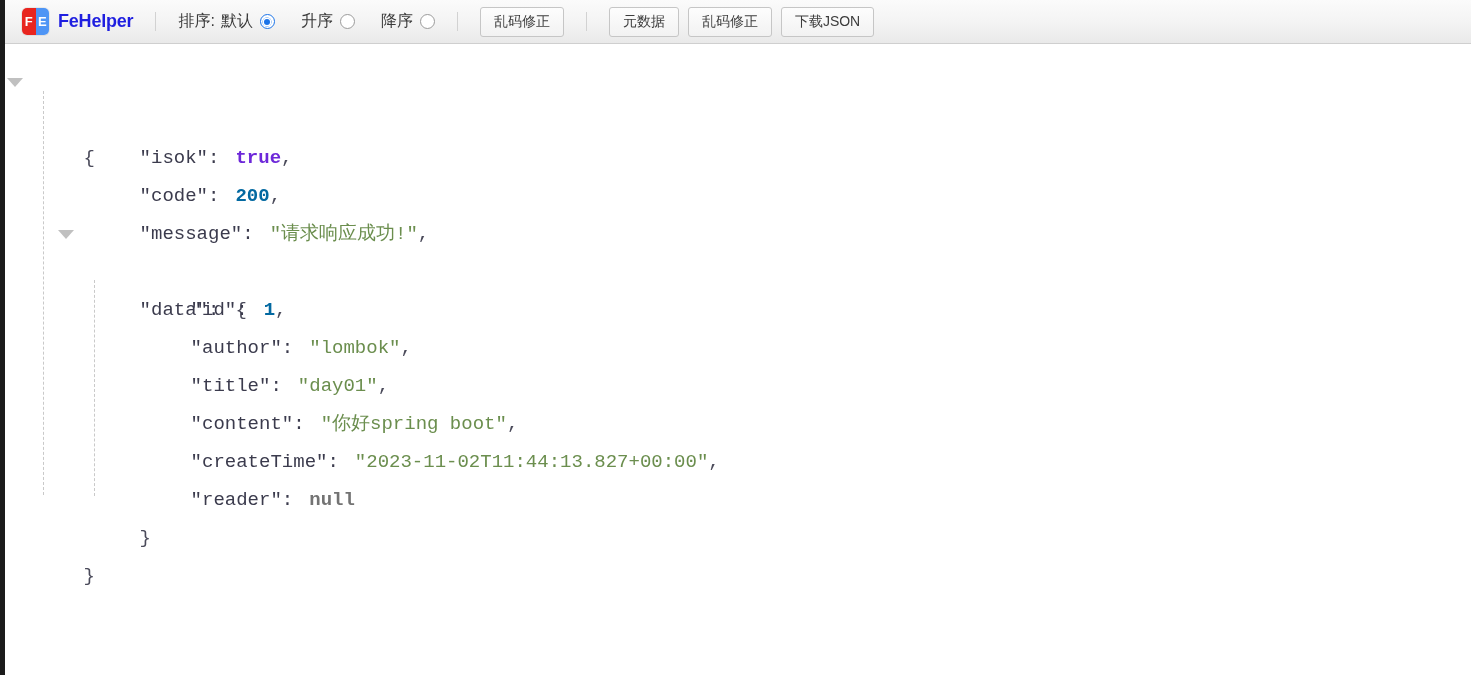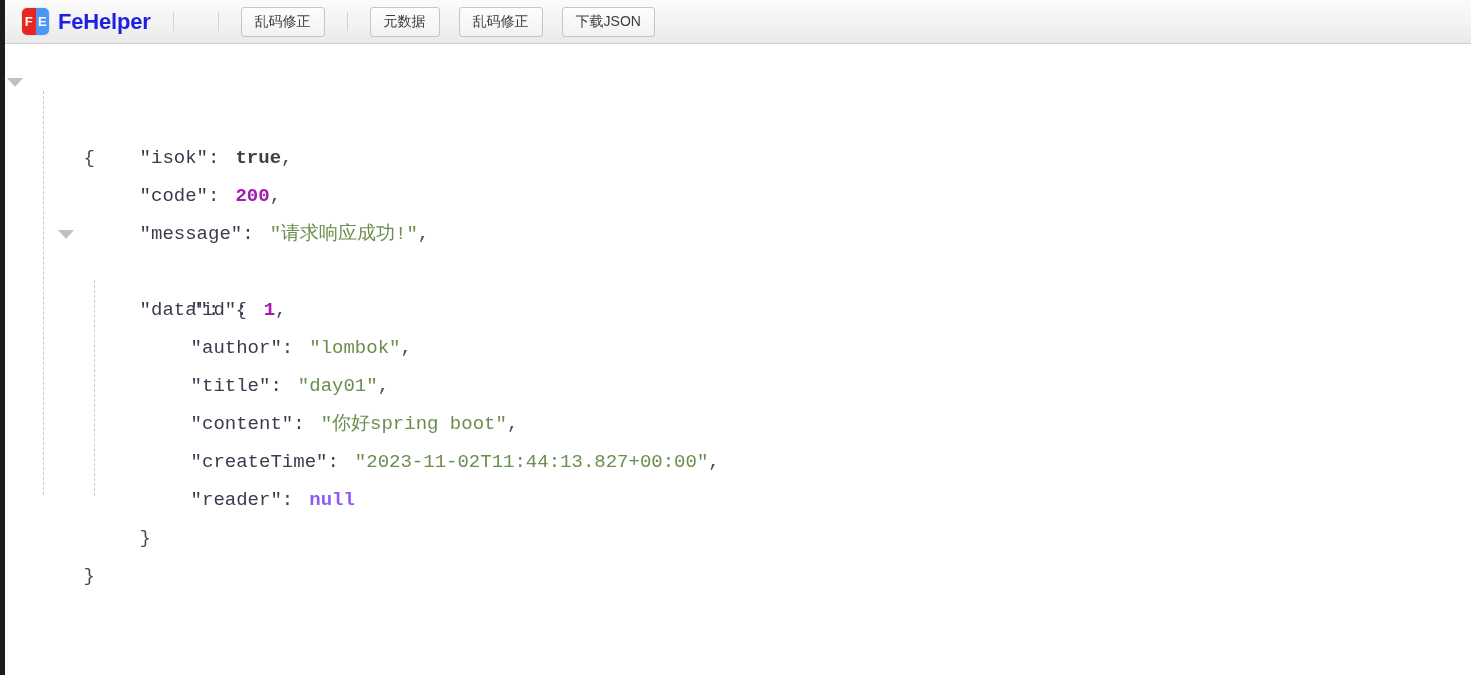--- a/index.html
+++ b/index.html
@@ -65,21 +65,21 @@
     font-weight: bold;
     color: #ffffff;
     font-family: "Liberation Sans", sans-serif;
     line-height: 1;
   }
   .brand-logo .lhalf { background: #e8251f; }
   .brand-logo .rhalf { background: #4e95f5; }
 
   .brand-name {
     margin-left: 9px;
-    font-size: 22px;
+    font-size: 18px;
     font-weight: bold;
     color: #1f1fe0;
     letter-spacing: -.2px;
     font-family: "Liberation Sans", sans-serif;
   }
 
   .tb-sep {
     width: 1px;
     height: 19px;
     background: #d2d2d2;
@@ -143,21 +143,21 @@
     border-radius: 3px;
     font-size: 14px;
     color: #3c3c3c;
     font-family: "Liberation Sans", sans-serif;
     display: flex;
     align-items: center;
     justify-content: center;
     cursor: default;
     white-space: nowrap;
   }
-  .btn-group { display: flex; align-items: center; gap: 10px; }
+  .btn-group { display: flex; align-items: center; }
   .btn-group .tb-btn { margin-right: 9px; }
   .btn-group .tb-btn:last-child { margin-right: 0; }
 
   
   #json-viewer {
     position: absolute;
     left: 5px;
     top: 45px;
     width: 1466px;
     height: 630px;
@@ -190,42 +190,60 @@
 
   .guide {
     position: absolute;
     width: 0;
     border-left: 1px dashed #c9c9c9;
   }
 
   .k       { color: #3b3b4d; }
   .punct   { color: #4a4a5a; }
   .v-str   { color: #6b8e4e; }
-  .v-num   { color: #a21caf; font-weight: bold; }
-  .v-bool  { color: #404040; font-weight: bold; }
-  .v-null  { color: #8b5cf6; font-weight: bold; }
+  .v-num   { color: #0369a1; font-weight: bold; }
+  .v-bool  { color: #6d28d9; font-weight: bold; }
+  .v-null  { color: #737373; font-weight: bold; }
   .brace   { color: #4a4a5a; }
 </style>
 </head>
 <body>
 
 <div id="left-edge-strip"></div>
 
 <div id="toolbar">
 
   <div class="brand">
     <div class="brand-logo">
       <div class="lhalf">F</div>
       <div class="rhalf">E</div>
     </div>
     <div class="brand-name">FeHelper</div>
   </div>
 
   <div class="tb-sep"></div>
 
+  <div class="sort-group">
+    <span class="sort-label">排序:</span>
+
+    <div class="radio-opt">
+      <span class="rtext">默认</span>
+      <span class="radio-dot checked"></span>
+    </div>
+
+    <div class="radio-opt">
+      <span class="rtext">升序</span>
+      <span class="radio-dot"></span>
+    </div>
+
+    <div class="radio-opt">
+      <span class="rtext">降序</span>
+      <span class="radio-dot"></span>
+    </div>
+  </div>
 
   <div class="tb-sep"></div>
 
   <div class="tb-btn">乱码修正</div>
 
   <div class="tb-sep"></div>
 
   <div class="btn-group">
     <div class="tb-btn">元数据</div>
     <div class="tb-btn">乱码修正</div>

